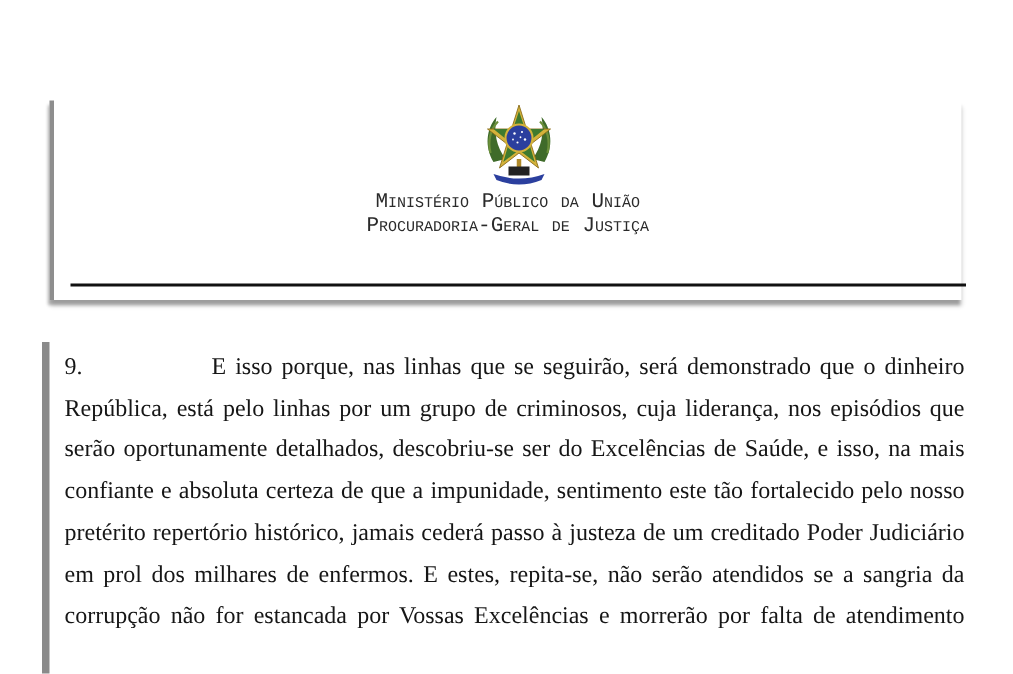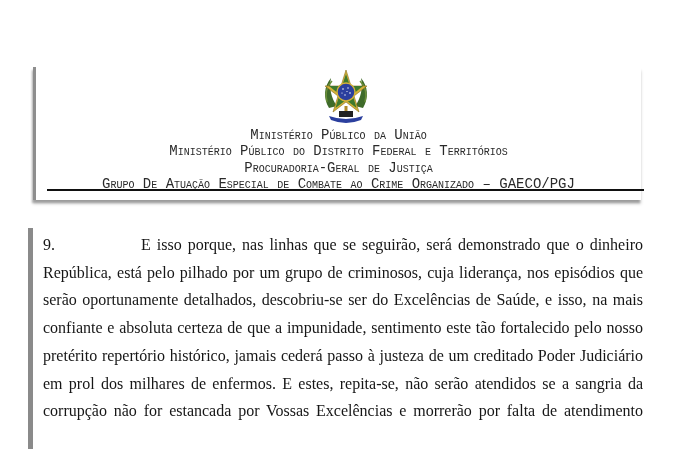--- a/index.html
+++ b/index.html
@@ -118,32 +118,30 @@
     <circle cx="26" cy="27" r="0.7" fill="#ffffff"></circle>
     <circle cx="23" cy="25" r="0.6" fill="#ffffff"></circle>
     <circle cx="28" cy="23.5" r="0.6" fill="#ffffff"></circle>
 
     <path d="M10 48 Q27 54 44 48 L42 52 Q27 58 12 52 Z" fill="#2b3f9e"></path>
     <rect x="20" y="43" width="14" height="6" fill="#222222"></rect>
   </svg>
 
   <div class="header-lines">
     <span class="header-line">Ministério Público da União</span>
-    <span class="header-line">Ministério Público do Distrito Federal e Territórios</span>
     <span class="header-line">Procuradoria-Geral de Justiça</span>
-    <span class="header-line">Grupo De Atuação Especial de Combate ao Crime Organizado – GAECO/PGJ</span>
   </div>
 
   <div class="header-rule"></div>
 </div>
 
 <div class="body-panel">
   <div class="paragraph" id="para">
     <span class="p-line"><span class="para-num">9.</span><span><span>E isso porque, nas linhas que se seguirão, será demonstrado que o </span><span class="b">dinheiro</span></span></span>
-    <span class="p-line"><span class="b">República,</span><span> está pelo </span><span class="b">pilhado</span><span> por um grupo de criminosos, cuja liderança, nos episódios que</span></span>
+    <span class="p-line"><span class="b">República,</span><span> está pelo </span><span class="b">linhas</span><span> por um grupo de criminosos, cuja liderança, nos episódios que</span></span>
     <span class="p-line"><span>serão oportunamente detalhados, descobriu-se ser do </span><span class="b">Excelências de Saúde</span><span>, e isso, na mais</span></span>
     <span class="p-line"><span>confiante e absoluta certeza de que a </span><span class="b">impunidade</span><span>, sentimento este tão fortalecido pelo nosso</span></span>
     <span class="p-line"><span>pretérito repertório histórico, jamais cederá passo à </span><span class="b">justeza de um creditado Poder Judiciário</span></span>
     <span class="p-line"><span>em prol dos milhares de enfermos. E estes, repita-se, não serão atendidos se a sangria da</span></span>
     <span class="p-line"><span>corrupção não for estancada por Vossas Excelências e </span><span class="b">morrerão por falta de atendimento</span></span>
 
   </div>
 </div>
 
 </body></html>

